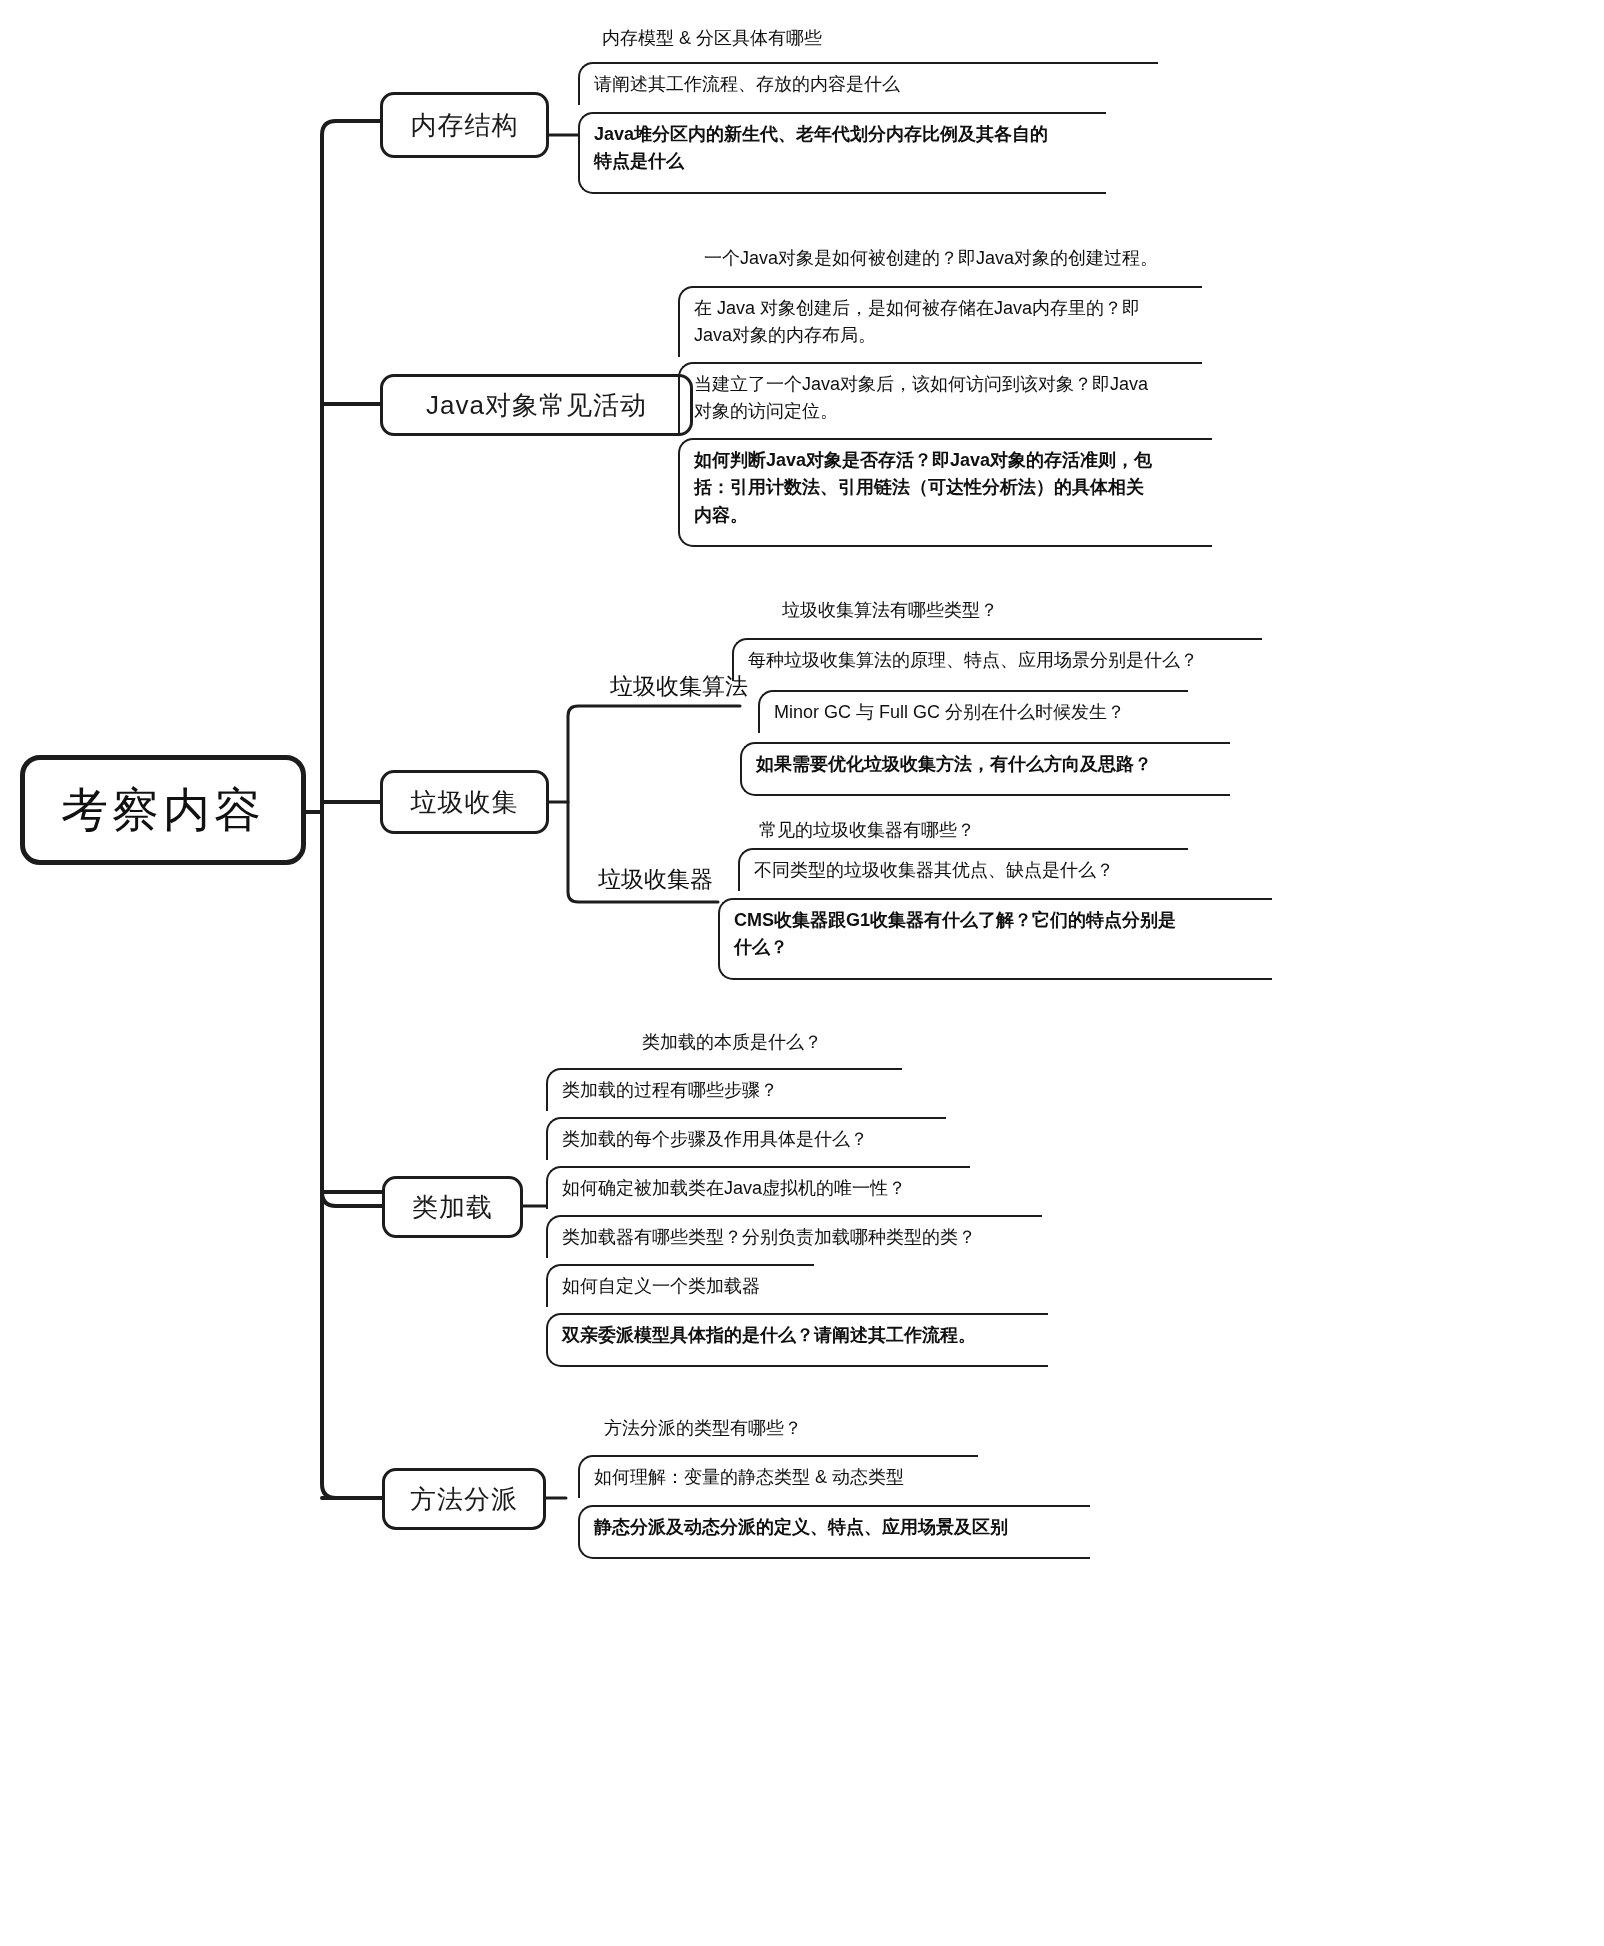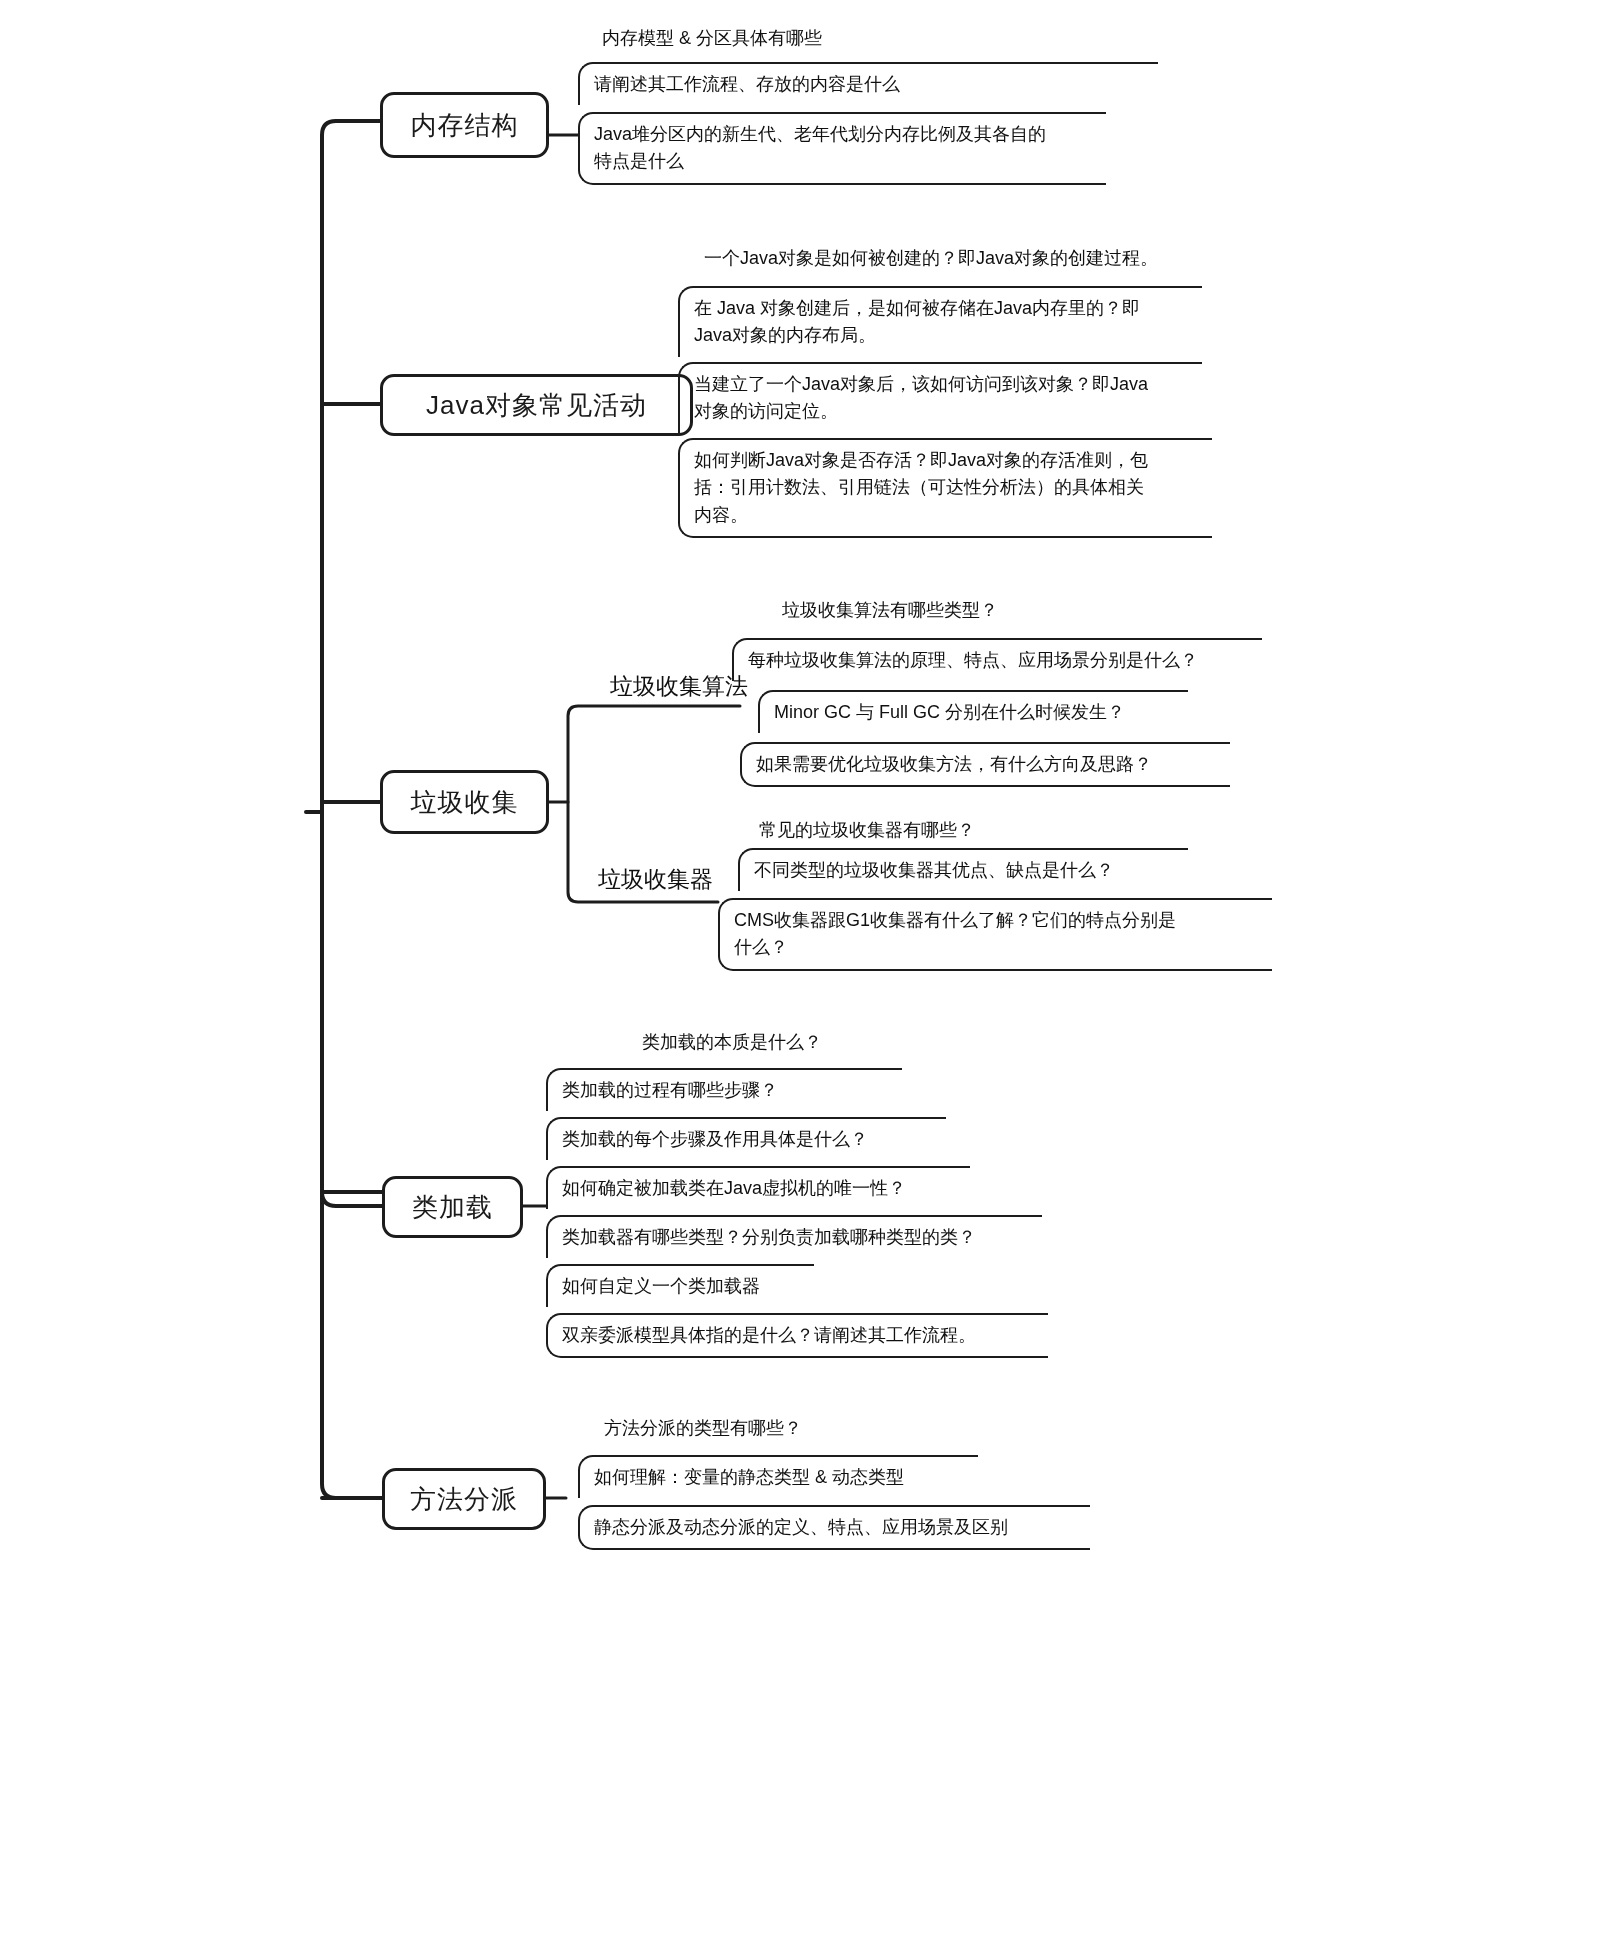--- a/index.html
+++ b/index.html
@@ -63,21 +63,22 @@
   }
   .leaf.first{
     border-left:none;
     border-top:none;
     border-top-left-radius:0;
     padding-left:4px;
   }
   .leaf.last{
     border-bottom:2.2px solid #1c1c1c;
     border-bottom-left-radius:15px;
-    padding-bottom:7px;
+    padding-bottom:16px;
+    font-weight:bold;
   }
   .sublabel{
     position:absolute;
     font-size:23px;
     color:#101010;
     white-space:nowrap;
   }
 </style>
 </head>
 <body>
@@ -105,20 +106,23 @@
 
       <path d="M549 802 H 568 V 716 q0 -10 10 -10 H 740"></path>
       <path d="M568 802 V 892 q0 10 10 10 H 718"></path>
 
       <path d="M523 1206 H 546"></path>
 
       <path d="M546 1498 H 566"></path>
     </g>
   </svg>
 
+  <div class="node root" style="left:20px; top:755px; width:286px; height:110px;">
+    <span>考察内容</span>
+  </div>
 
   <div class="node branch" style="left:380px; top:92px; width:169px; height:66px;">
     <span>内存结构</span>
   </div>
 
   <div class="leaf first" style="left:598px; top:18px; width:560px;">内存模型 &amp; 分区具体有哪些</div>
   <div class="leaf" style="left:578px; top:62px; width:580px;">请阐述其工作流程、存放的内容是什么</div>
   <div class="leaf last" style="left:578px; top:112px; width:528px;">Java堆分区内的新生代、老年代划分内存比例及其各自的
 特点是什么</div>
 

